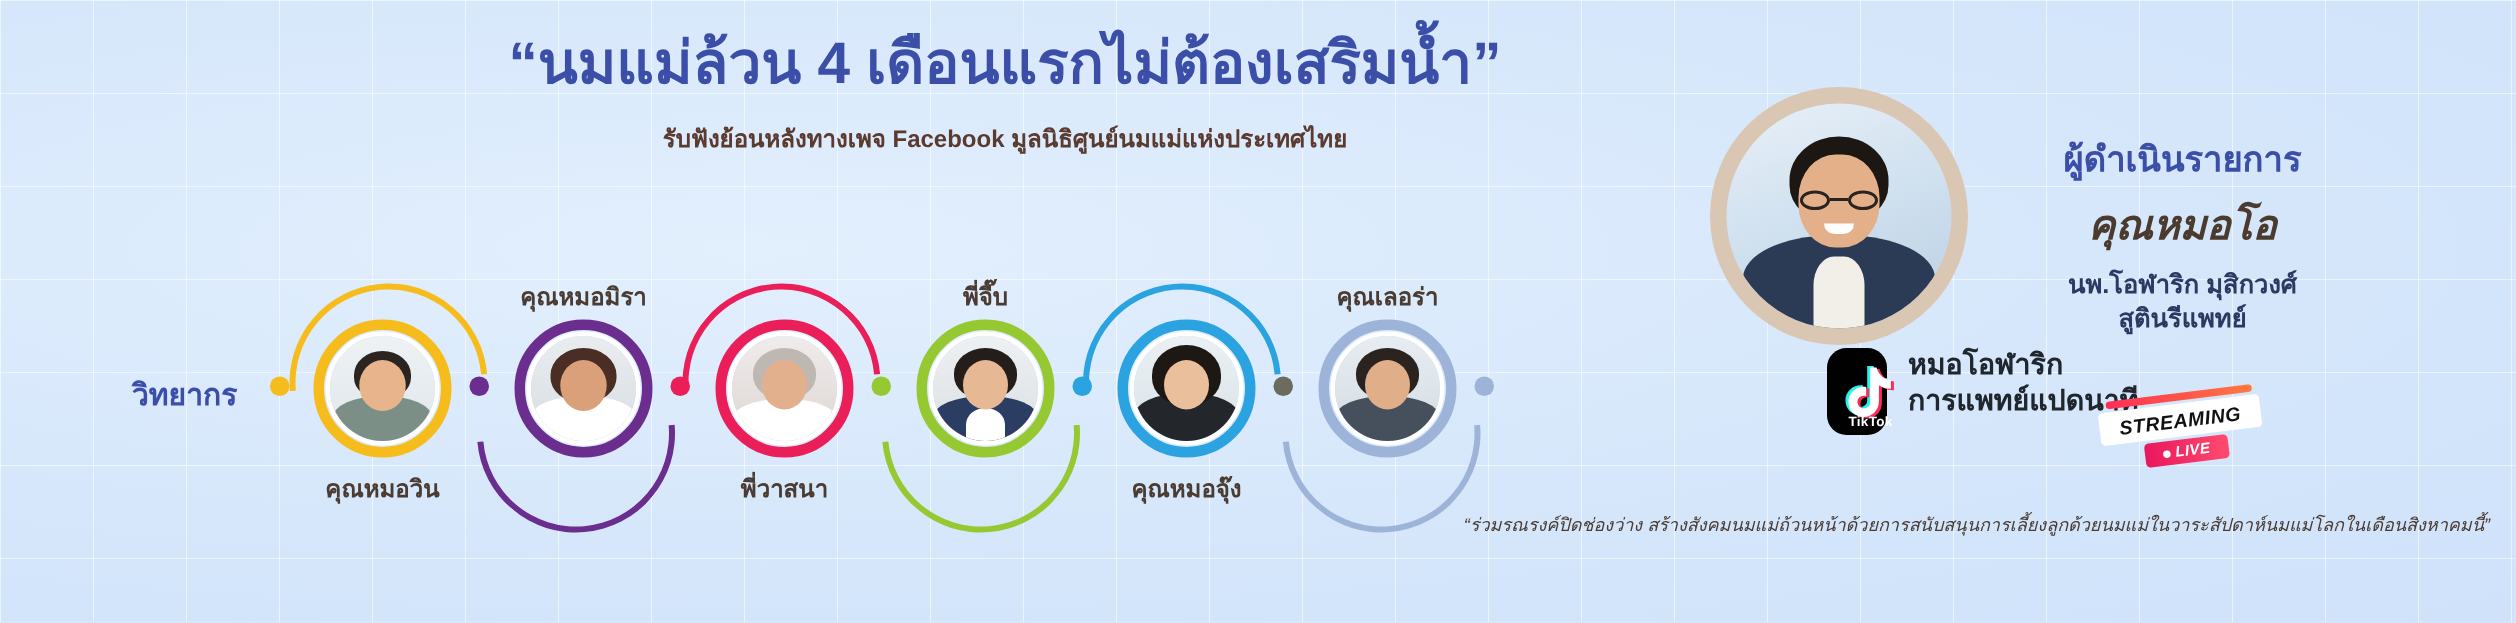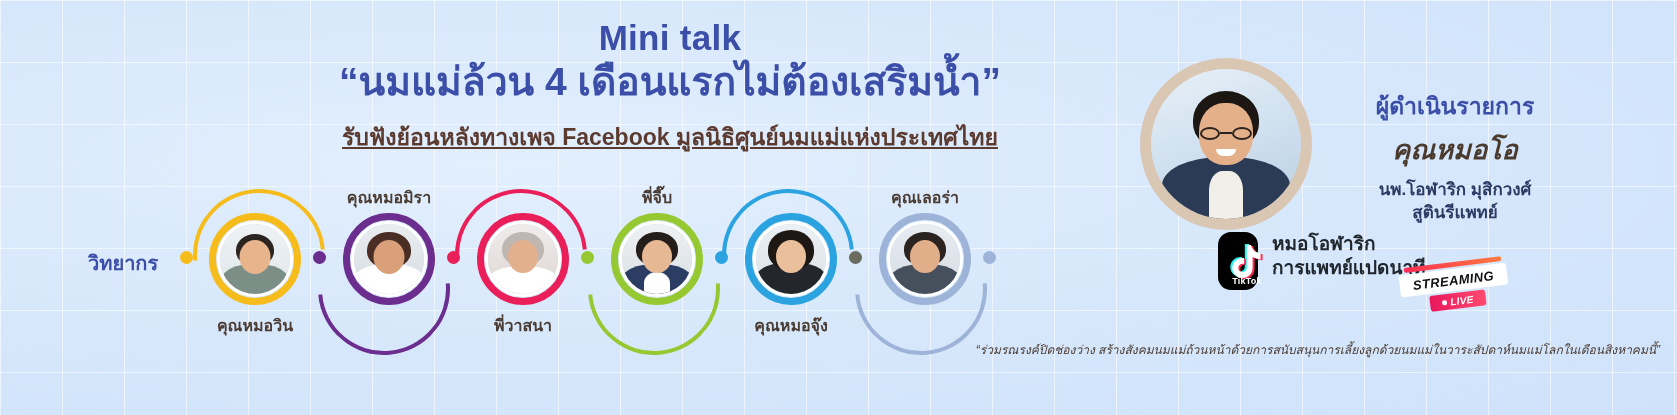--- a/index.html
+++ b/index.html
@@ -21,23 +21,22 @@
   }
   #mini-talk{
     font-size:35px;font-weight:bold;color:#3b4ea8;letter-spacing:.3px;
     line-height:1.12;
   }
   #headline{
     font-size:39px;font-weight:bold;color:#3b4ea8;line-height:1.18;
     margin-top:2px;white-space:nowrap;
   }
   #subtitle{
-    margin-top:14px;font-size:23px;font-weight:bold;color:#5b3a30;
+    margin-top:14px;font-size:16px;font-weight:bold;color:#5b3a30;
     white-space:nowrap;
-    text-decoration:underline;
   }
   
   #speakers{position:absolute;left:0;top:175px;width:1070px;height:175px;}
   #speakers-label{
     position:absolute;left:88px;top:72px;font-size:20px;color:#3b4ea8;
     font-weight:bold;
   }
   .arc{position:absolute;border-radius:50%;}
   .node-dot{position:absolute;width:13px;height:13px;border-radius:50%;}
   .speaker{position:absolute;}
@@ -127,21 +126,20 @@
     position:absolute;left:840px;top:340px;width:820px;text-align:right;
     font-size:12px;font-style:italic;color:#4a3b33;
   }
 </style>
 </head>
 <body>
 
 <div id="banner">
 
   <div id="title-block">
-    <div id="mini-talk">Mini talk</div>
     <div id="headline">“นมแม่ล้วน 4 เดือนแรกไม่ต้องเสริมน้ำ”</div>
     <div id="subtitle">รับฟังย้อนหลังทางเพจ Facebook มูลนิธิศูนย์นมแม่แห่งประเทศไทย</div>
   </div>
 
   <div id="speakers">
     <div id="speakers-label">วิทยากร</div>
 
     <div class="arc" style="left:193px;top:14px;width:124px;height:124px;border:4px solid #f5bc1c;border-bottom-color:transparent;border-left-color:transparent;transform:rotate(-50deg);"></div>
     <div class="arc" style="left:318px;top:48px;width:124px;height:124px;border:4px solid #6b2d8e;border-top-color:transparent;border-right-color:transparent;transform:rotate(-50deg);"></div>
     <div class="arc" style="left:455px;top:14px;width:124px;height:124px;border:4px solid #ea1f5a;border-bottom-color:transparent;border-left-color:transparent;transform:rotate(-50deg);"></div>

